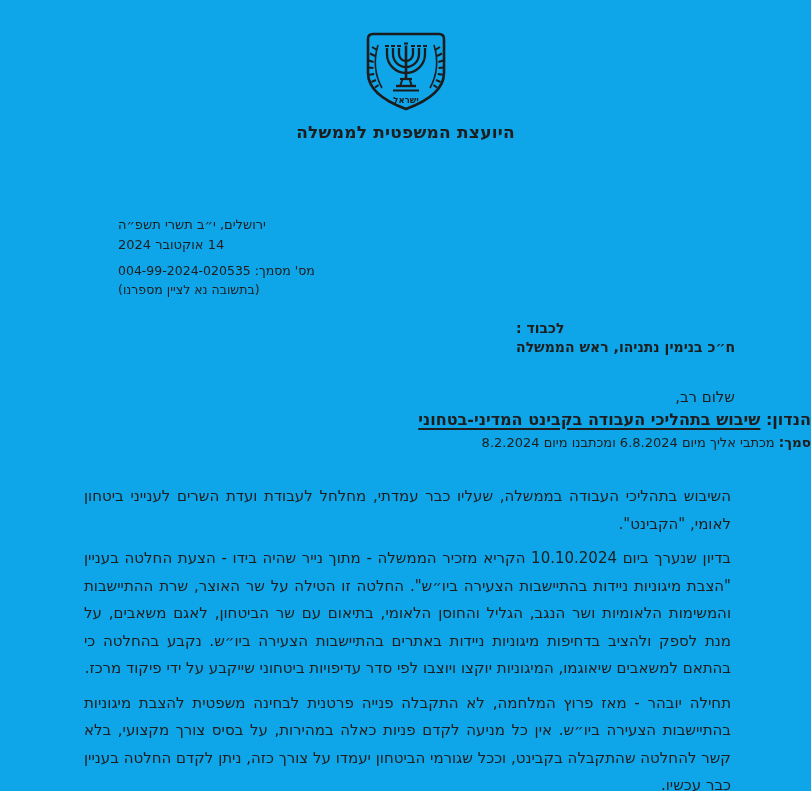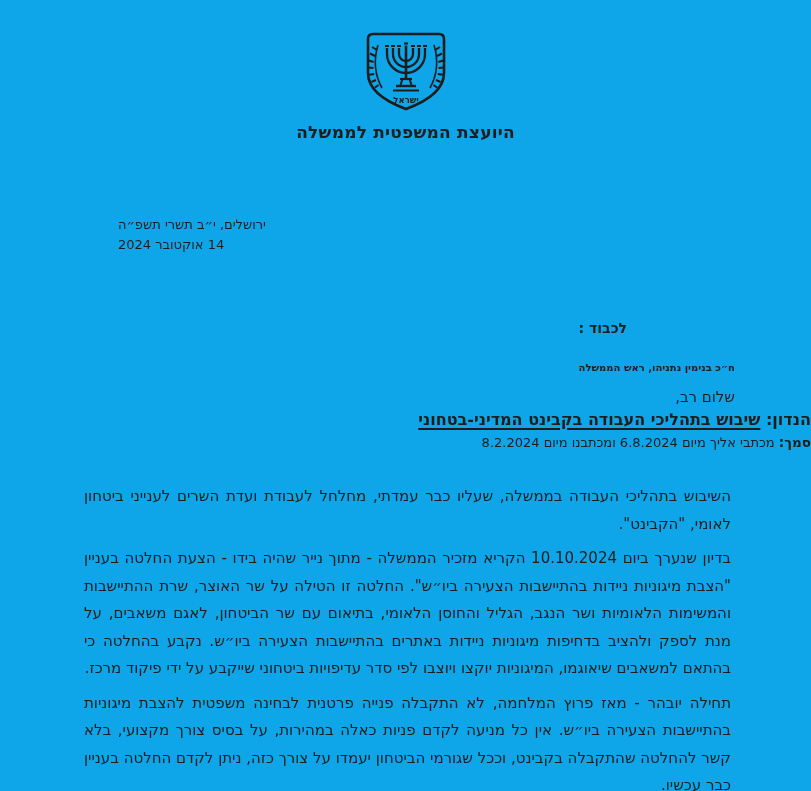--- a/index.html
+++ b/index.html
@@ -50,21 +50,21 @@
     line-height: 18.5px;
   }
   
   .recipient {
     position: absolute;
     top: 320px;
     right: 76px;
     text-align: left;
   }
   .recipient .to-label { font-size: 14px; font-weight: bold; }
-  .recipient .name { font-size: 10px; font-weight: bold; margin-top: 26px; }
+  .recipient .name { font-size: 14px; font-weight: bold; margin-top: 3px; }
   .greeting {
     position: absolute;
     top: 388px;
     right: 76px;
     font-size: 15px;
   }
   
   .subject {
     position: absolute;
     top: 410px;
@@ -123,20 +123,22 @@
       <text x="46" y="73" text-anchor="middle" font-size="8.5" font-weight="bold" fill="#1c1c1c" font-family="DejaVu Sans, sans-serif">ישראל</text>
     </svg>
   </div>
 
   <div class="org-title">היועצת המשפטית לממשלה</div>
 
   <div class="meta">
     <div>ירושלים, י״ב תשרי תשפ״ה</div>
     <div>14 אוקטובר 2024</div>
     <div class="doc-block">
+      <div>מס' מסמך: 004-99-2024-020535</div>
+      <div>(בתשובה נא לציין מספרנו)</div>
     </div>
   </div>
 
   <div class="recipient">
     <div class="to-label">לכבוד :</div>
     <div class="name">ח״כ בנימין נתניהו, ראש הממשלה</div>
   </div>
 
   <div class="greeting">שלום רב,</div>
 

